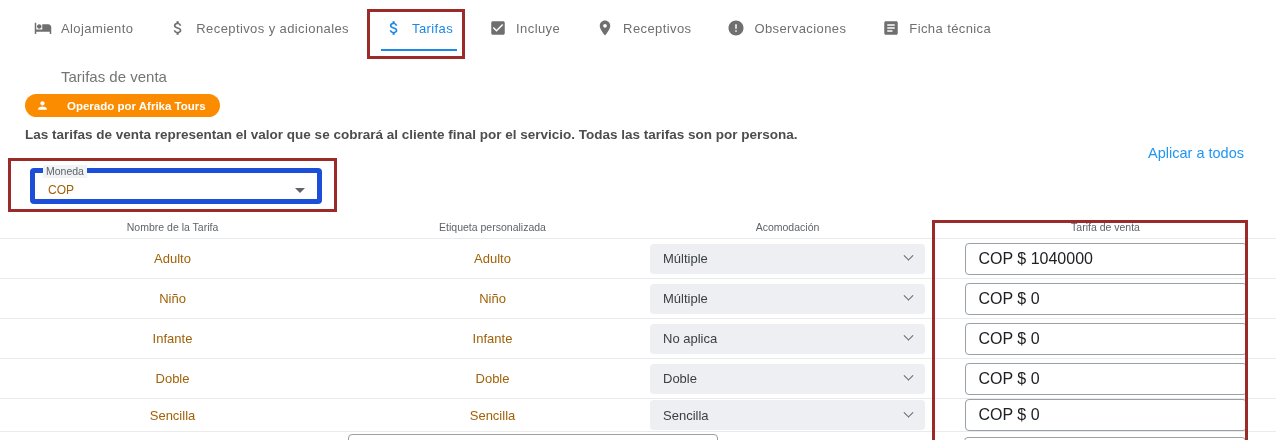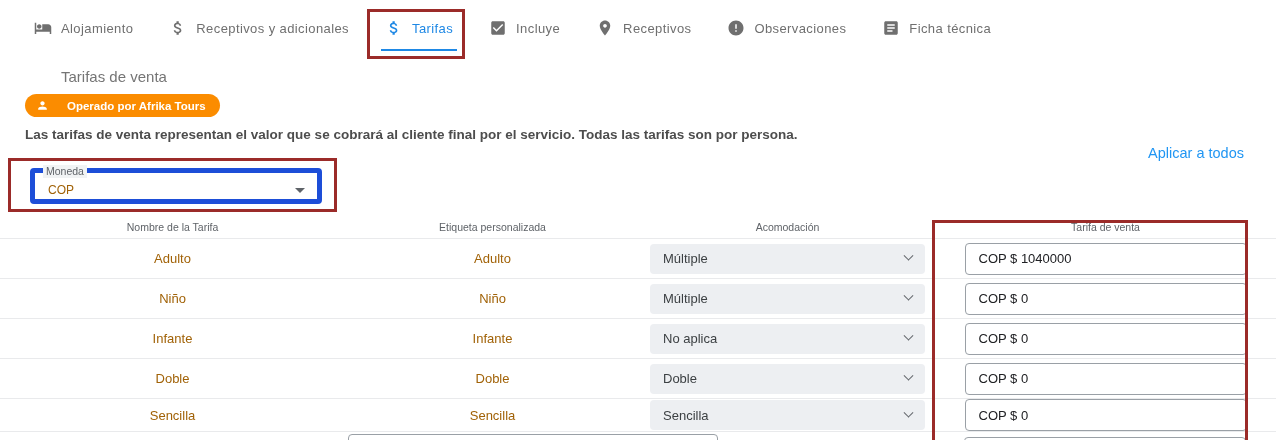--- a/index.html
+++ b/index.html
@@ -47,21 +47,21 @@
   .thead span { text-align:center; font-size:10.5px; color:#5f6368; }
   .trow { height:40px; border-top:1px solid #e9eaec; }
   .tbody .trow:last-child { height:34px; border-bottom:1px solid #e9eaec; }
   .cell { text-align:center; font-size:13px; color:#a16207; }
   .cell-wrap { display:flex; justify-content:center; }
   .acc-select { width:275px; height:30px; background:#edeff2; border-radius:4px; display:flex; align-items:center;
                 justify-content:space-between; padding:0 13px; font-size:13px; color:#3c4043; cursor:pointer; }
   .chevron { width:7px; height:7px; border-right:1.6px solid #5f6368; border-bottom:1.6px solid #5f6368;
              transform:rotate(45deg) translate(-2px,-2px); }
   .rate-input { width:282px; height:32px; border:1px solid #9aa0a6; border-radius:4px; background:#fff;
-                padding:0 13px; font-size:13px; color:#202124; font-family:inherit; outline:none; }
+                padding:0 13px; font-size:16px; color:#202124; font-family:inherit; outline:none; }
 
   
   .partial-input { position:absolute; border:1px solid #9aa0a6; border-radius:4px; background:#fff; height:30px; }
   .partial-name { left:348px; top:434px; width:370px; }
   .partial-rate { left:964px; top:437px; width:282px; }
 
   
   .col-frame { position:absolute; left:932px; top:220px; width:316px; height:228px; z-index:6; }
 </style>
 </head>

